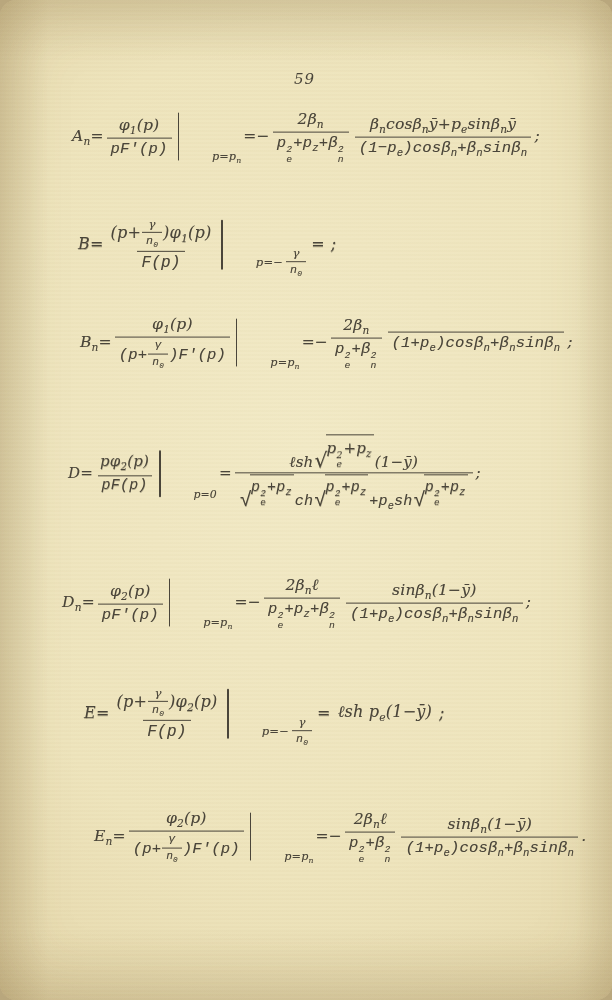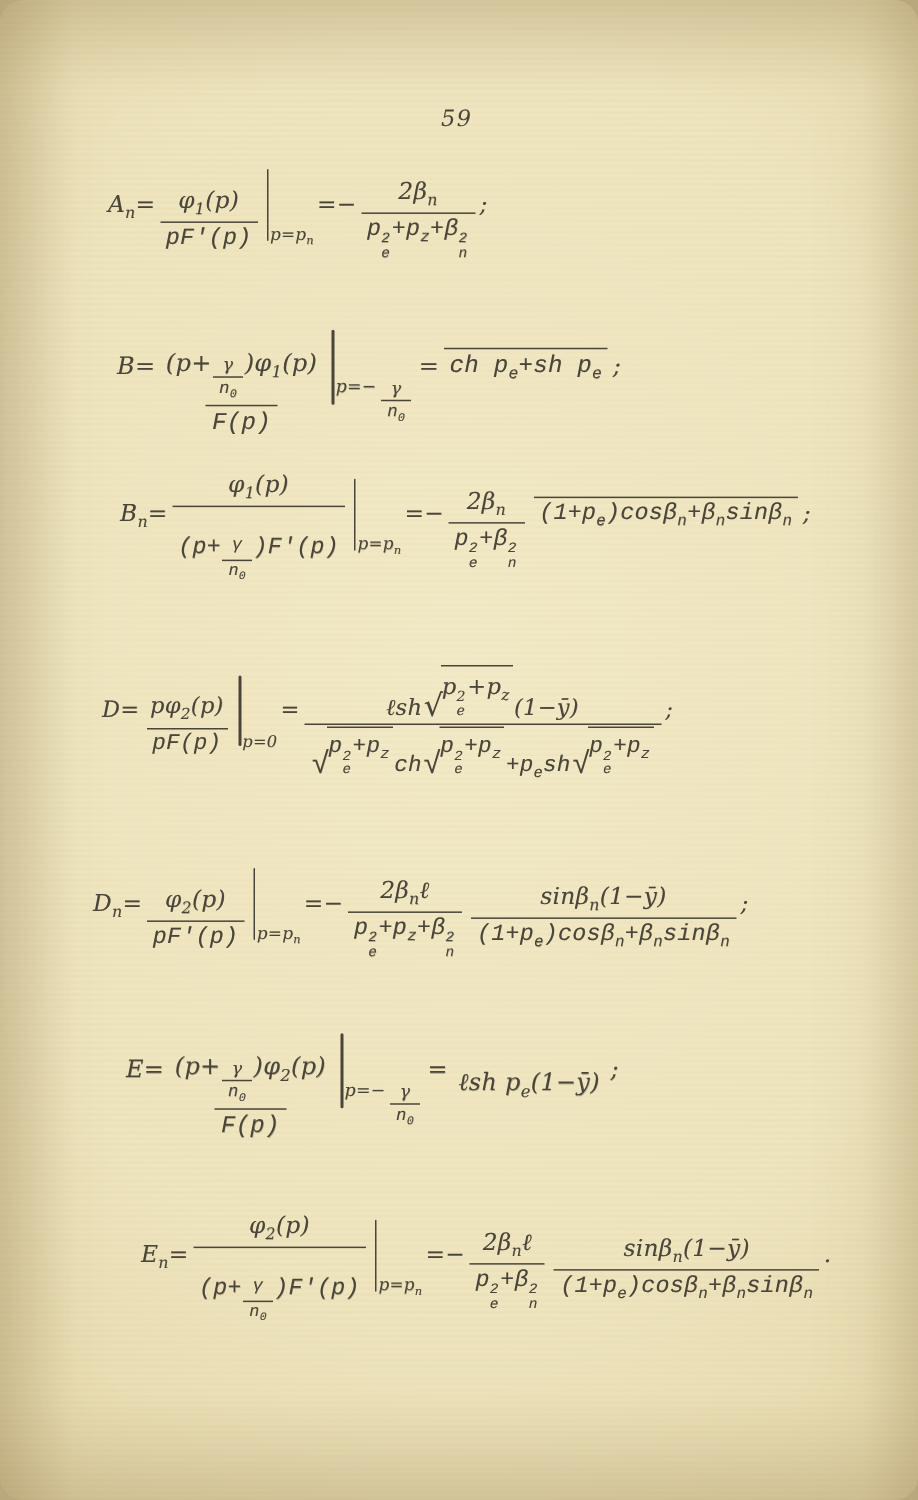--- a/index.html
+++ b/index.html
@@ -38,41 +38,41 @@
   #eq3{left:80px;top:343px;font-size:15.5px}
   #eq4{left:68px;top:474px;font-size:15px}
   #eq5{left:62px;top:603px;font-size:15.5px}
   #eq6{left:84px;top:714px;font-size:16px}
   #eq7{left:94px;top:837px;font-size:15.5px}
 
   .frac{
     display:inline-flex;flex-direction:column;align-items:center;
     vertical-align:middle;margin:0 3px;line-height:1.25;text-align:center;
   }
-  .frac .num{padding:0 4px 1px;margin-top:19px;}
+  .frac .num{padding:0 4px 1px;}
   .frac .den{border-top:1.4px solid var(--ink);padding:1px 4px 0;font-family:Liberation Mono, monospace;}
   .frac .frac{font-size:0.72em;margin:0 1px;}
 
   .sb{font-size:0.68em;vertical-align:-0.4em;}
   .ss{
     display:inline-flex;flex-direction:column;align-items:flex-start;
     font-size:0.62em;line-height:1.02;vertical-align:-0.5em;margin-right:1px;
   }
   .ss span{display:block;}
 
   .sqrt{display:inline-flex;align-items:flex-end;margin:0 1px;}
   .sqrt .sign{font-size:1.35em;line-height:.85;transform:translateY(1px);}
   .sqrt .rbody{border-top:1.3px solid var(--ink);padding:4px 2px 0 1px;margin-left:-2px;}
 
   .eval{
     display:inline-flex;align-items:flex-end;vertical-align:middle;
     height:3.1em;margin:0 2px 0 3px;
   }
   .eval .vbar{width:1.4px;background:var(--ink);height:100%;border-radius:1px;}
-  .eval .esub{font-size:0.72em;transform:translateY(28%);margin-left:1px;display:inline-block;}
+  .eval .esub{font-size:0.72em;transform:translateY(28%);margin-left:1px;display:inline-block;padding-left:32px;}
 </style>
 </head>
 <body>
 
 <div class="page">
   <span class="pagenum">59</span>
 
   <div class="eq" id="eq1">A<span class="sb">n</span>=<span class="frac">
         <span class="num">φ<span class="sb">1</span>(p)</span>
         <span class="den">pF′(p)</span>
@@ -81,35 +81,37 @@
         <span class="esub">p=p<span class="sb">n</span></span>
       </span>=−<span class="frac">
         <span class="num">2β<span class="sb">n</span></span>
         <span class="den">p<span class="ss">
             <span class="sse">2</span>
             <span class="sse">e</span>
           </span>+p<span class="sb">z</span>+β<span class="ss">
             <span class="sse">2</span>
             <span class="sse">n</span>
           </span></span>
+      </span><span class="frac">
+        <span class="num">β<span class="sb">n</span>cosβ<span class="sb">n</span>ȳ+p<span class="sb">e</span>sinβ<span class="sb">n</span>ȳ</span>
+        <span class="den">(1−p<span class="sb">e</span>)cosβ<span class="sb">n</span>+β<span class="sb">n</span>sinβ<span class="sb">n</span></span>
       </span>;</div>
   <div class="eq" id="eq2">B=<span class="frac">
         <span class="num">(p+<span class="frac">
             <span class="num">γ</span>
             <span class="den">n<span class="sb">0</span></span>
           </span>)φ<span class="sb">1</span>(p)</span>
         <span class="den">F(p)</span>
       </span><span class="eval">
         <span class="vbar"></span>
         <span class="esub">p=−<span class="frac">
             <span class="num">γ</span>
             <span class="den">n<span class="sb">0</span></span>
           </span></span>
       </span>=<span class="frac">
-        <span class="den">ch p<span class="sb">e</span>+sh p<span class="sb">e</span></span>
       </span>;</div>
   <div class="eq" id="eq3">B<span class="sb">n</span>=<span class="frac">
         <span class="num">φ<span class="sb">1</span>(p)</span>
         <span class="den">(p+<span class="frac">
             <span class="num">γ</span>
             <span class="den">n<span class="sb">0</span></span>
           </span>)F′(p)</span>
       </span><span class="eval">
         <span class="vbar"></span>
         <span class="esub">p=p<span class="sb">n</span></span>

